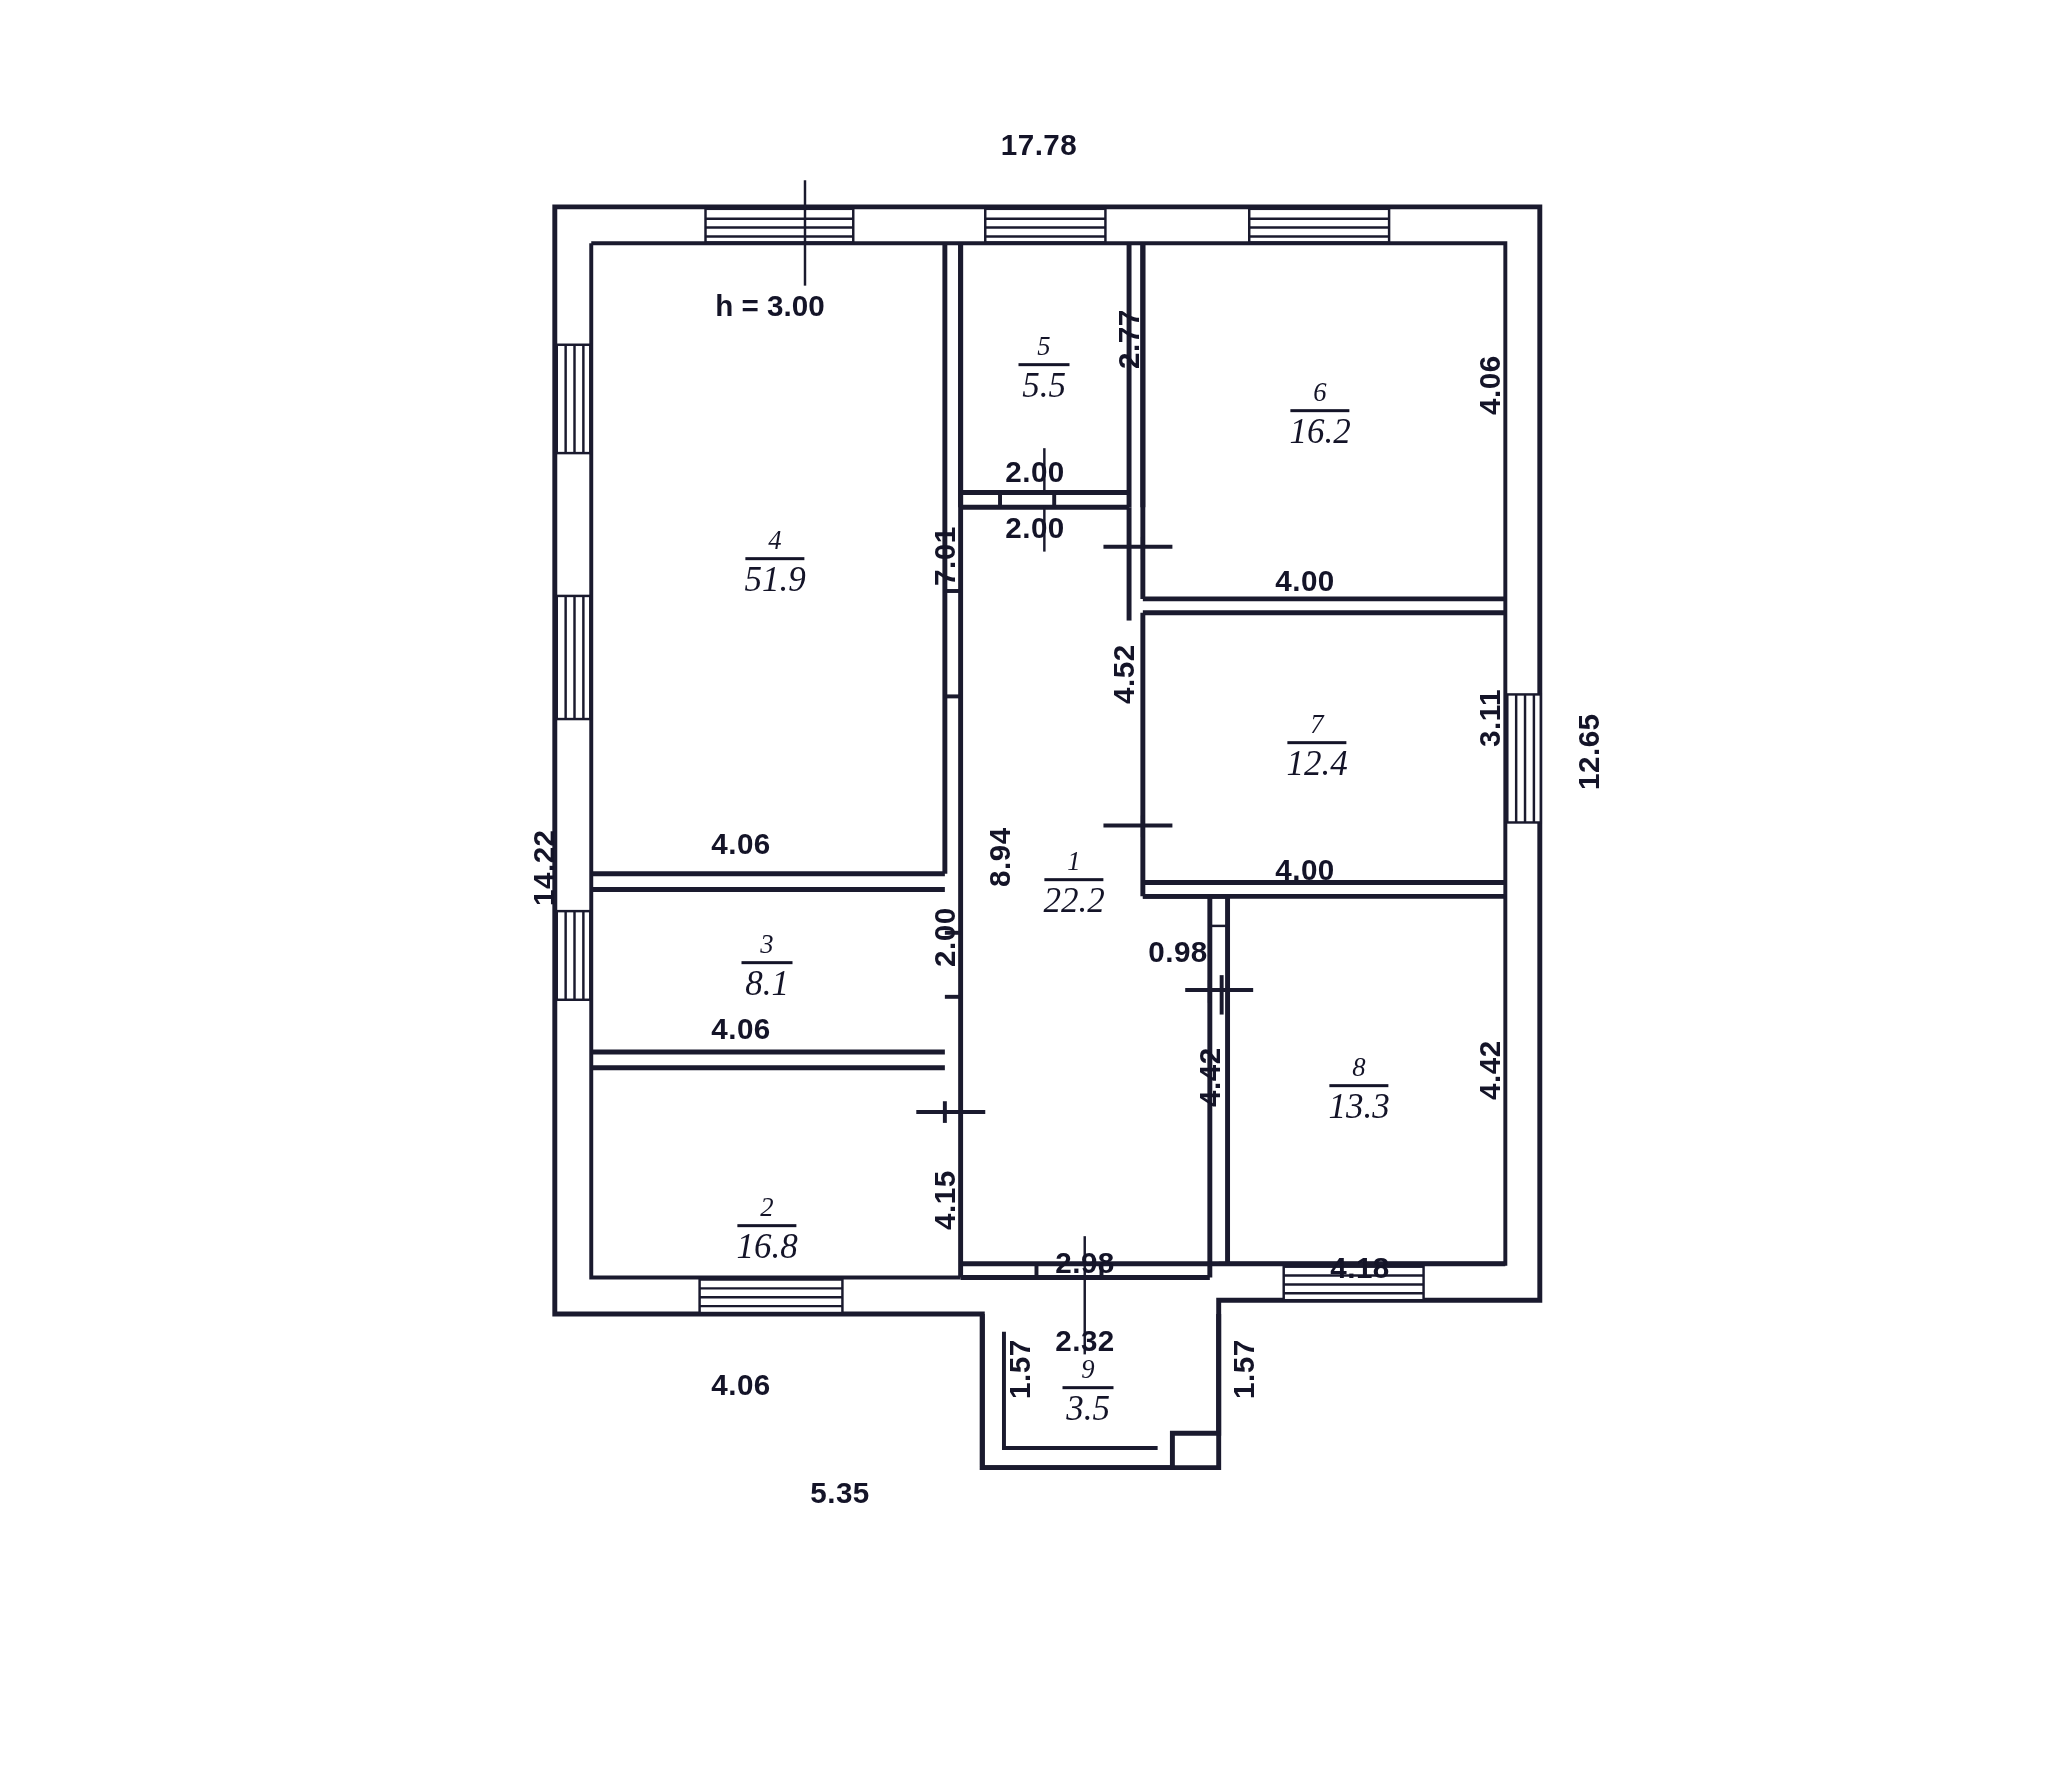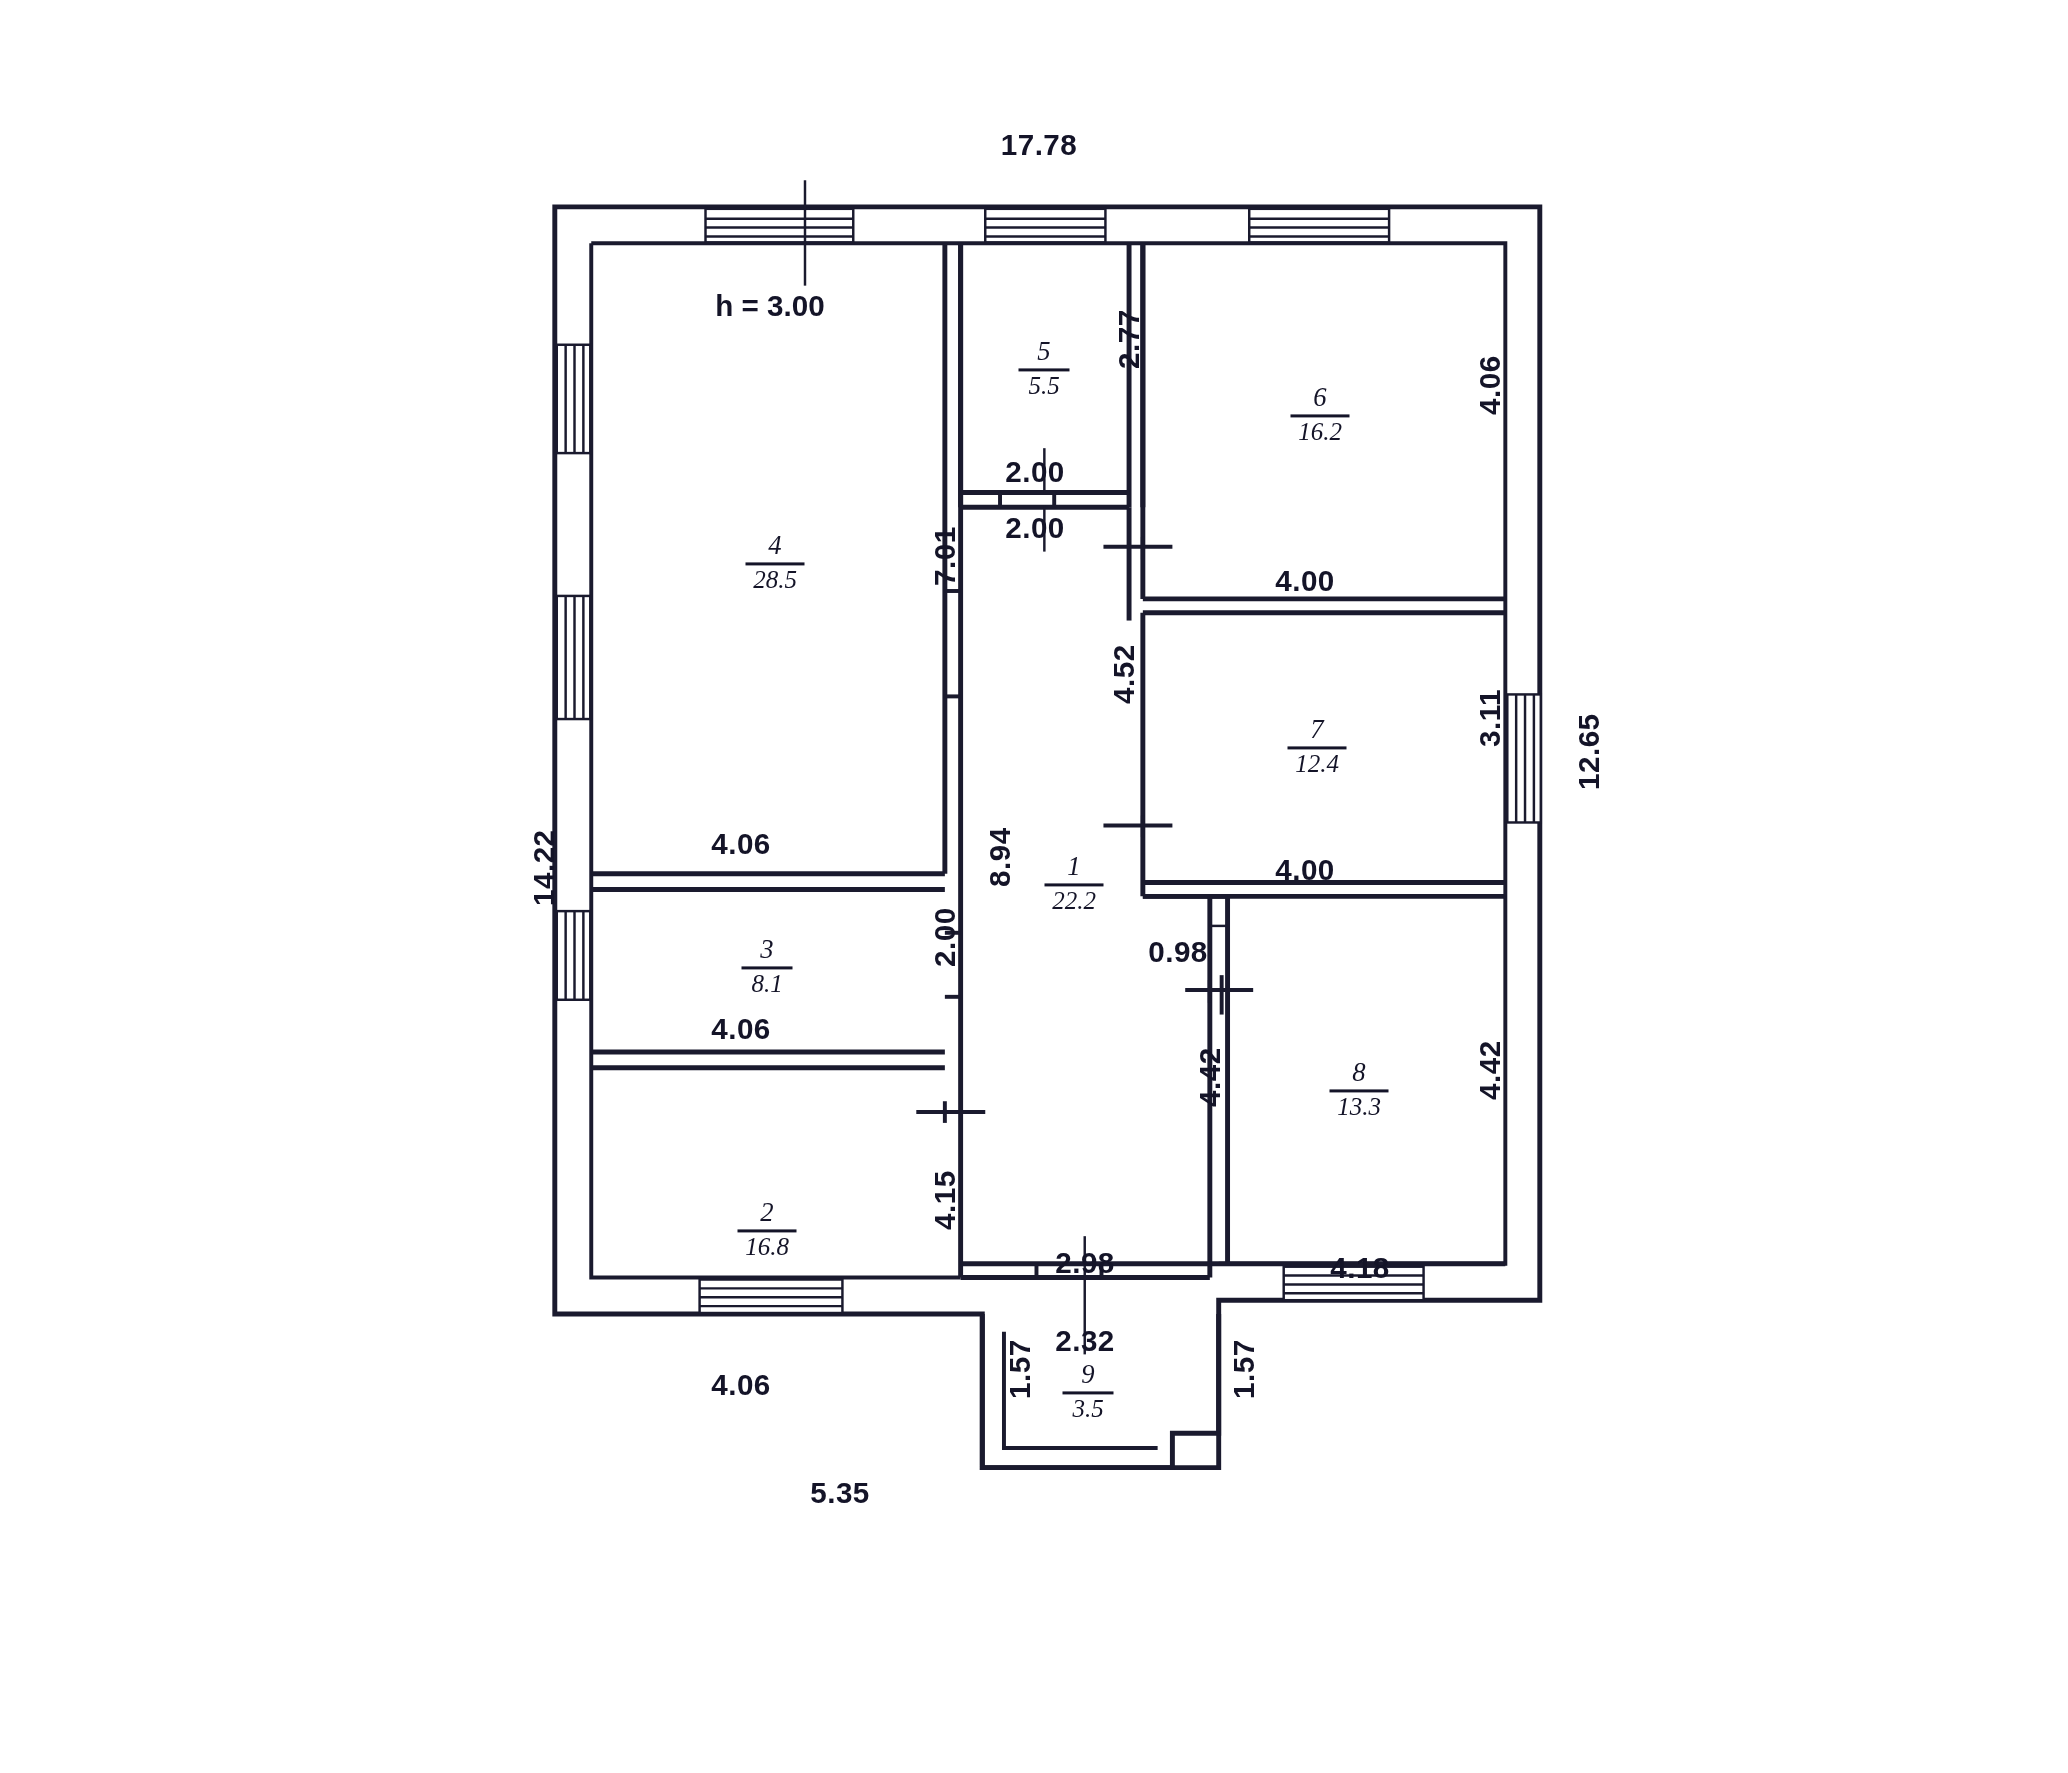--- a/index.html
+++ b/index.html
@@ -66,21 +66,21 @@
     font-weight: 400;
   }
   .room .bar {
     display: block;
     height: 3px;
     background: #141428;
     margin: 2px auto 2px auto;
   }
   .room .area {
     display: block;
-    font-size: 25px;
+    font-size: 35px;
     line-height: 1.05;
     font-weight: 400;
   }
 </style>
 </head>
 <body>
 
 <div id="plan-root">
 
   <svg id="plan-svg" viewBox="0 0 2100 1800" xmlns="http://www.w3.org/2000/svg">
@@ -274,21 +274,21 @@
 
   <div class="room" style="left:767px; top:967px;">
     <span class="num">3</span>
     <span class="bar" style="width:51px;"></span>
     <span class="area">8.1</span>
   </div>
 
   <div class="room" style="left:775px; top:563px;">
     <span class="num">4</span>
     <span class="bar" style="width:59px;"></span>
-    <span class="area">28.5</span>
+    <span class="area">51.9</span>
   </div>
 
   <div class="room" style="left:1044px; top:369px;">
     <span class="num">5</span>
     <span class="bar" style="width:51px;"></span>
     <span class="area">5.5</span>
   </div>
 
   <div class="room" style="left:1320px; top:415px;">
     <span class="num">6</span>

